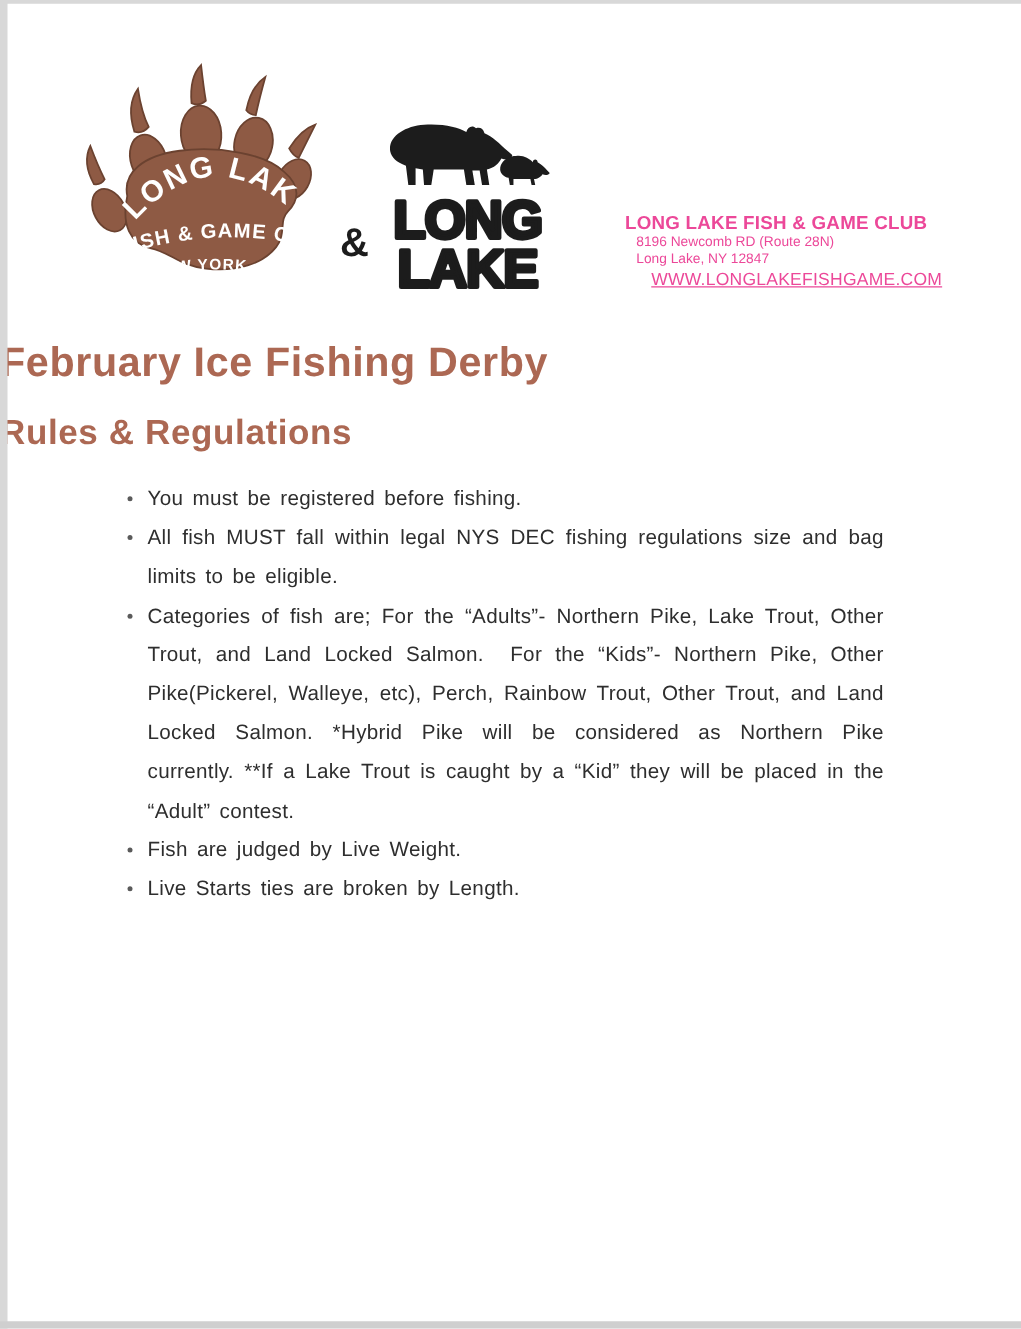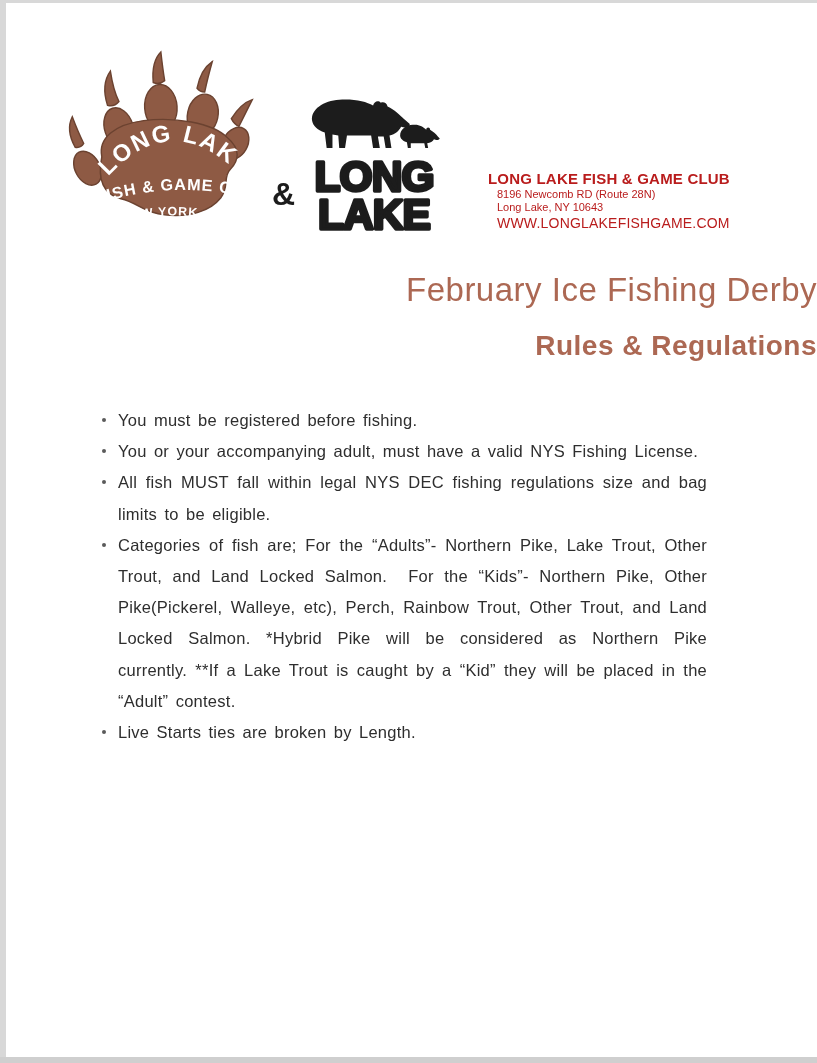--- a/index.html
+++ b/index.html
@@ -18,36 +18,36 @@
   }
   .edge{position:absolute;background:var(--edge);z-index:5;}
   .edge-top{left:0;top:0;width:817px;height:3px;}
   .edge-left{left:0;top:0;width:6px;height:1063px;}
   .edge-bottom{left:0;top:1057px;width:817px;height:6px;background:#cfcfcf;}
 
   .header{position:relative;width:817px;height:255px;}
   .paw-logo{position:absolute;left:58px;top:50px;width:200px;height:185px;}
   .amp{position:absolute;left:272px;top:176px;font-size:32px;font-weight:bold;color:var(--ink);}
   .bear-logo{position:absolute;left:300px;top:92px;width:150px;height:145px;}
-  .address{position:absolute;left:488px;top:170px;width:280px;color:#b91c1c;}
+  .address{position:absolute;left:500px;top:170px;width:280px;color:#ec4899;}
   .address .org{font-weight:bold;font-size:15px;letter-spacing:.2px;}
   .address .line{font-size:11px;margin-left:9px;margin-top:1px;}
-  .address .url{font-size:14px;margin-left:9px;margin-top:2px;letter-spacing:.2px;}
+  .address .url{font-size:14px;margin-left:21px;margin-top:2px;text-decoration:underline;letter-spacing:.2px;}
 
   .title{
-    text-align:right;color:var(--accent);font-weight:normal;
+    text-align:left;color:var(--accent);font-weight:bold;
     font-size:33px;margin-top:16px;letter-spacing:.5px;
   }
   .subtitle{
-    text-align:right;color:var(--accent);font-weight:bold;
+    text-align:left;color:var(--accent);font-weight:bold;
     font-size:28px;margin-top:21px;letter-spacing:.5px;
   }
 
   ul.rules{
-    list-style:none;margin:43px 0 0 0;padding:0 110px 0 118px;
+    list-style:none;margin:22px 0 0 0;padding:0 110px 0 118px;
   }
   ul.rules li{
     position:relative;font-size:16.5px;line-height:31.2px;color:var(--body);
     text-align:justify;letter-spacing:.25px;word-spacing:2.5px;
   }
   ul.rules li::before{
     content:"";position:absolute;left:-16px;top:13px;width:4px;height:4px;
     border-radius:50%;background:#5a5a5a;
   }
 
@@ -123,27 +123,27 @@
                L112,53 L112,58 L109,58 L108,52
                C104,51 101,48 101,45 Z"></path>
     </g>
     <text x="74" y="102" text-anchor="middle" font-size="44" font-weight="bold" fill="var(--ink)" stroke="var(--ink)" stroke-width="3.5" stroke-linejoin="round" letter-spacing="-1">LONG</text>
     <text x="74" y="142" text-anchor="middle" font-size="44" font-weight="bold" fill="var(--ink)" stroke="var(--ink)" stroke-width="3.5" stroke-linejoin="round" letter-spacing="-1">LAKE</text>
   </svg>
 
   <div class="address">
     <div class="org">LONG LAKE FISH &amp; GAME CLUB</div>
     <div class="line">8196 Newcomb RD (Route 28N)</div>
-    <div class="line">Long Lake, NY 10643</div>
+    <div class="line">Long Lake, NY 12847</div>
     <div class="url">WWW.LONGLAKEFISHGAME.COM</div>
   </div>
 </div>
 
 <h1 class="title">February Ice Fishing Derby</h1>
 <h2 class="subtitle">Rules &amp; Regulations</h2>
 
 <ul class="rules">
     <li>You must be registered before fishing.</li>
-    <li>You or your accompanying adult, must have a valid NYS Fishing License.</li>
     <li>All fish MUST fall within legal NYS DEC fishing regulations size and bag limits to be eligible.</li>
     <li>Categories of fish are; For the “Adults”- Northern Pike, Lake Trout, Other Trout, and Land Locked Salmon.&nbsp; For the “Kids”- Northern Pike, Other Pike(Pickerel, Walleye, etc), Perch, Rainbow Trout, Other Trout, and Land Locked Salmon. *Hybrid Pike will be considered as Northern Pike currently. **If a Lake Trout is caught by a “Kid” they will be placed in the “Adult” contest.</li>
+    <li>Fish are judged by Live Weight.</li>
     <li>Live Starts ties are broken by Length.</li>
   </ul>
 
 </body></html>

